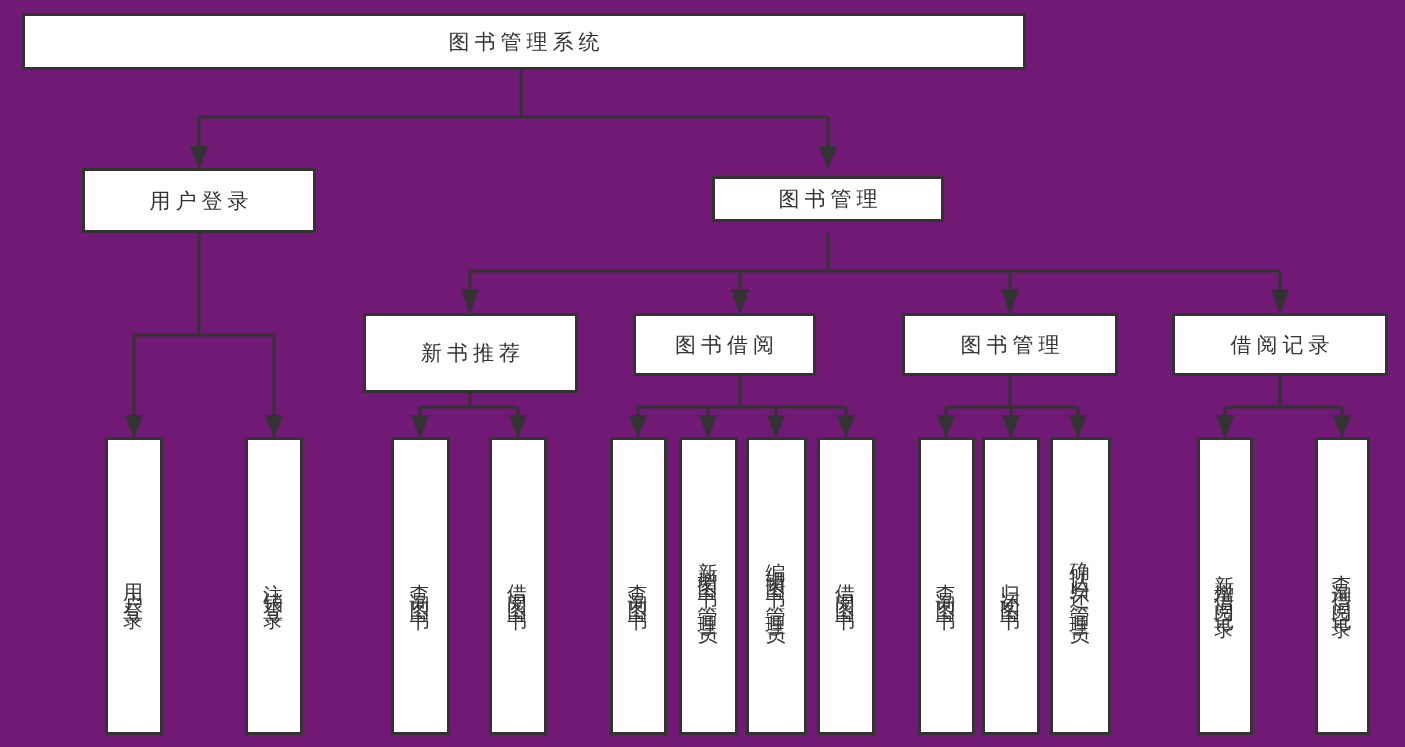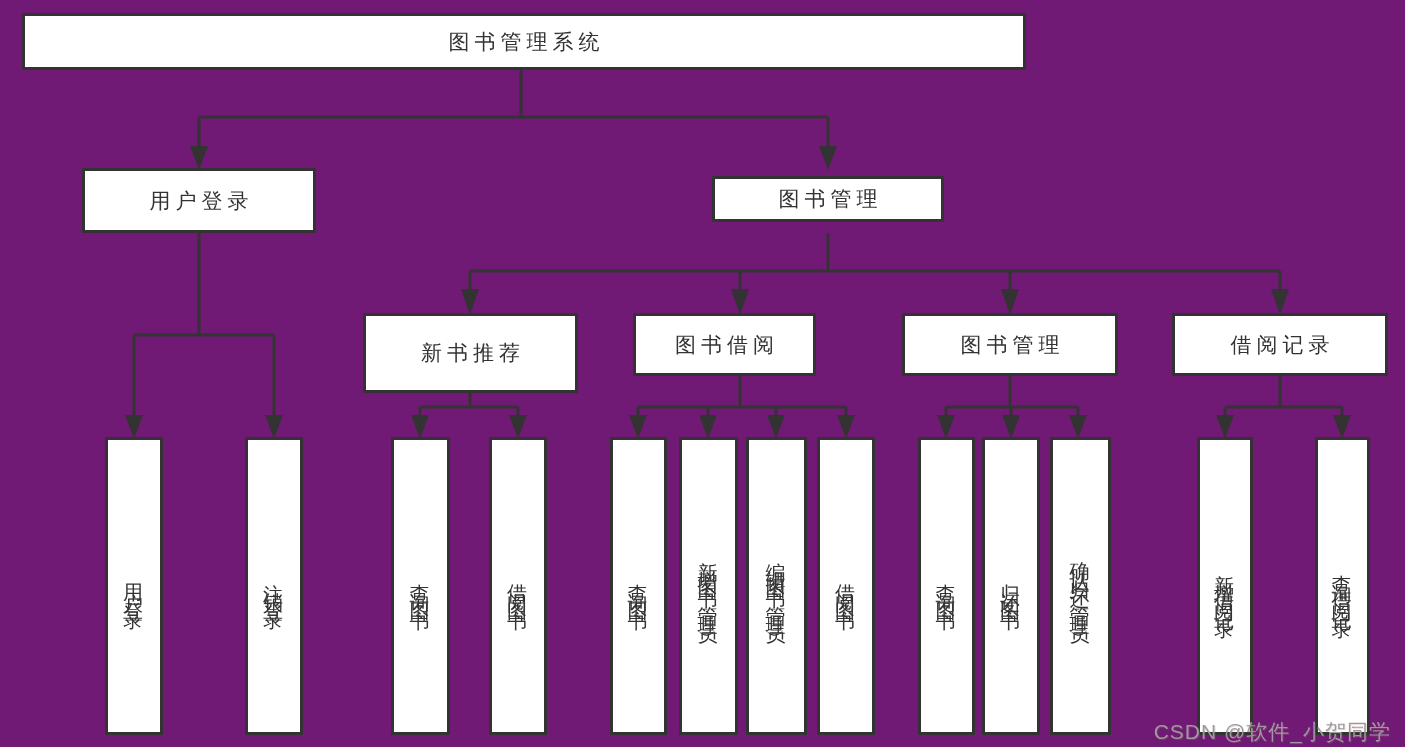--- a/index.html
+++ b/index.html
@@ -132,15 +132,14 @@
   <div class="box leaf" style="left:746px; top:437px; width:61px; height:298px;">编辑图书（管理员）</div>
   <div class="box leaf" style="left:817px; top:437px; width:58px; height:298px;">借阅图书</div>
 
   <div class="box leaf" style="left:918px; top:437px; width:57px; height:298px;">查询图书</div>
   <div class="box leaf" style="left:982px; top:437px; width:58px; height:298px;">归还图书</div>
   <div class="box leaf" style="left:1050px; top:437px; width:61px; height:298px;">确认归还（管理员）</div>
 
   <div class="box leaf" style="left:1197px; top:437px; width:56px; height:298px;">新增借阅记录</div>
   <div class="box leaf" style="left:1315px; top:437px; width:55px; height:298px;">查询借阅记录</div>
 
-  <div id="watermark">CSDN @软件_小贺同学</div>
 
 </div>
 
 </body></html>

